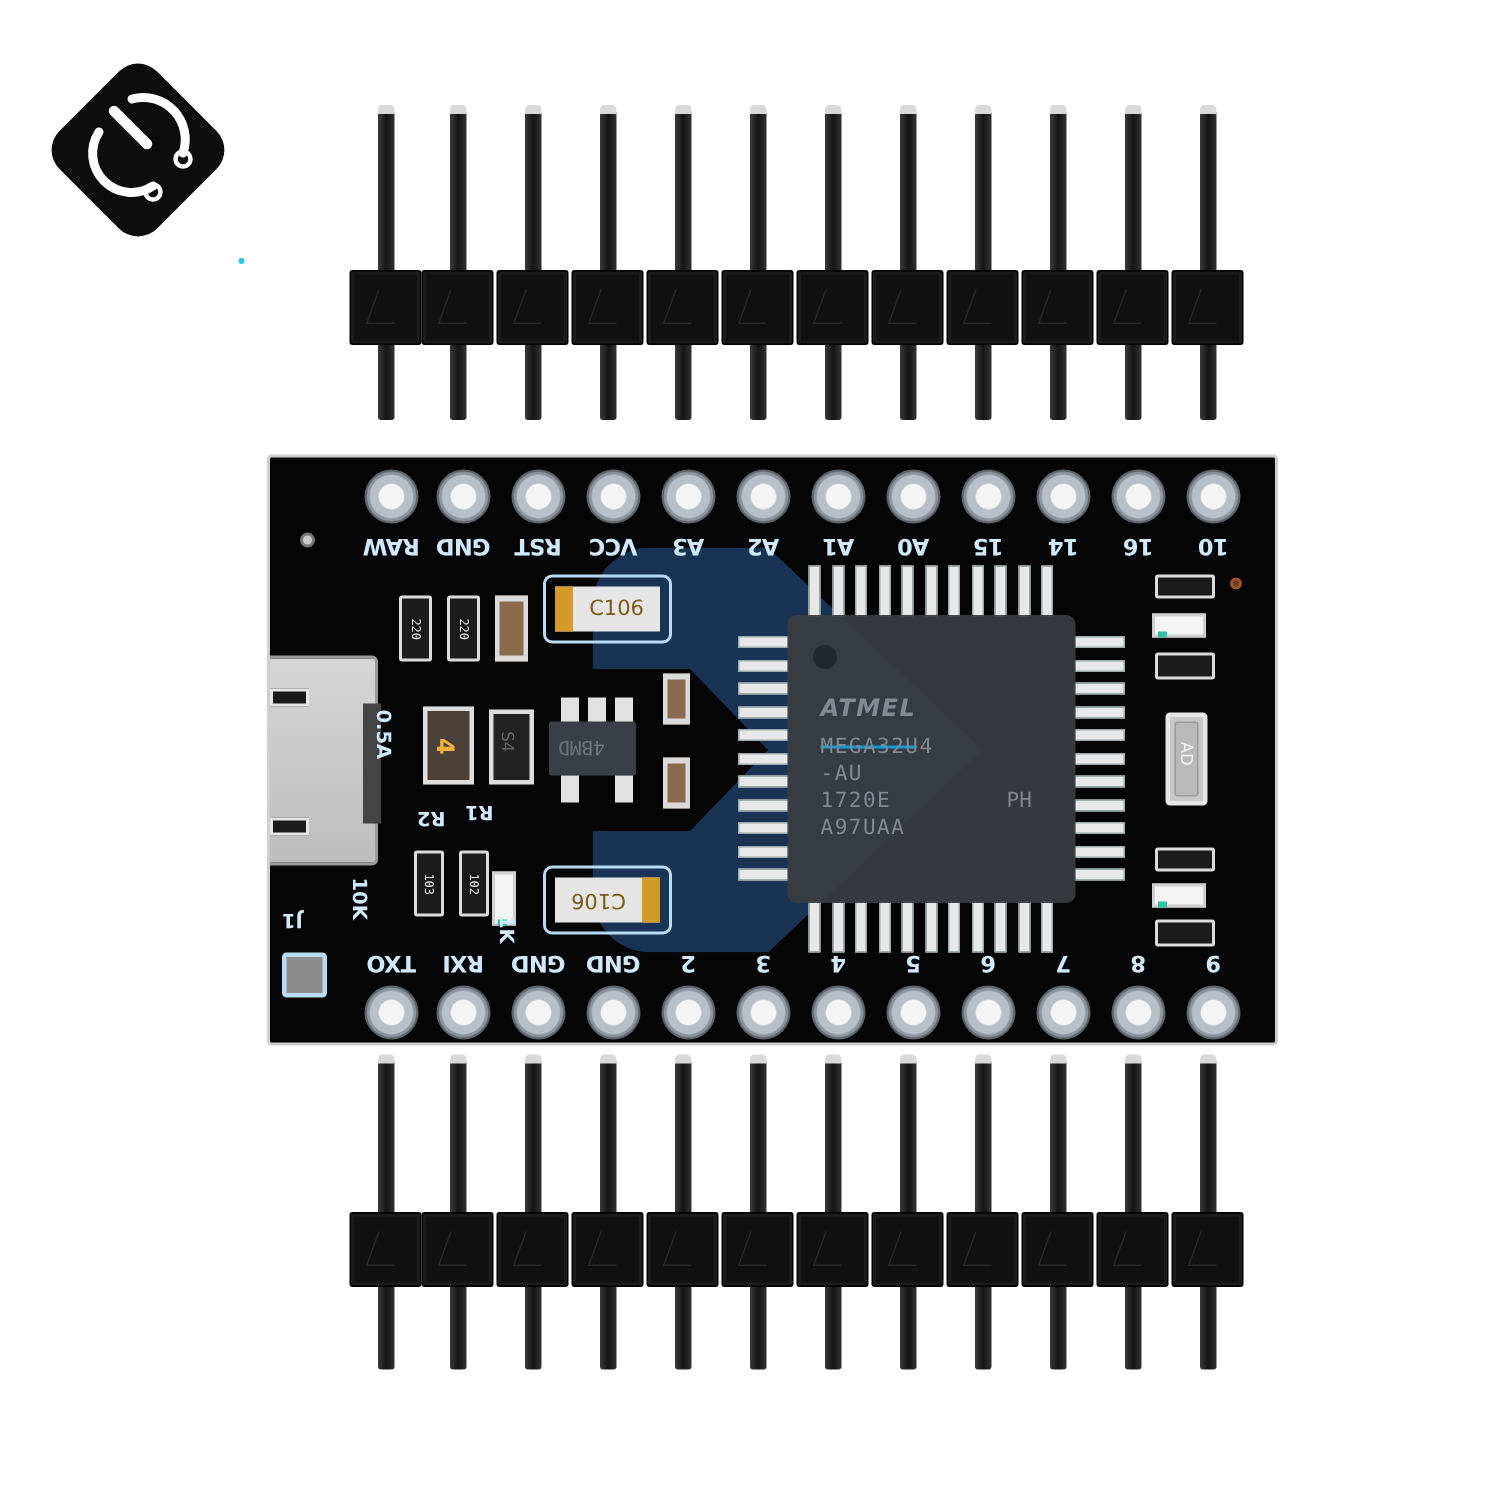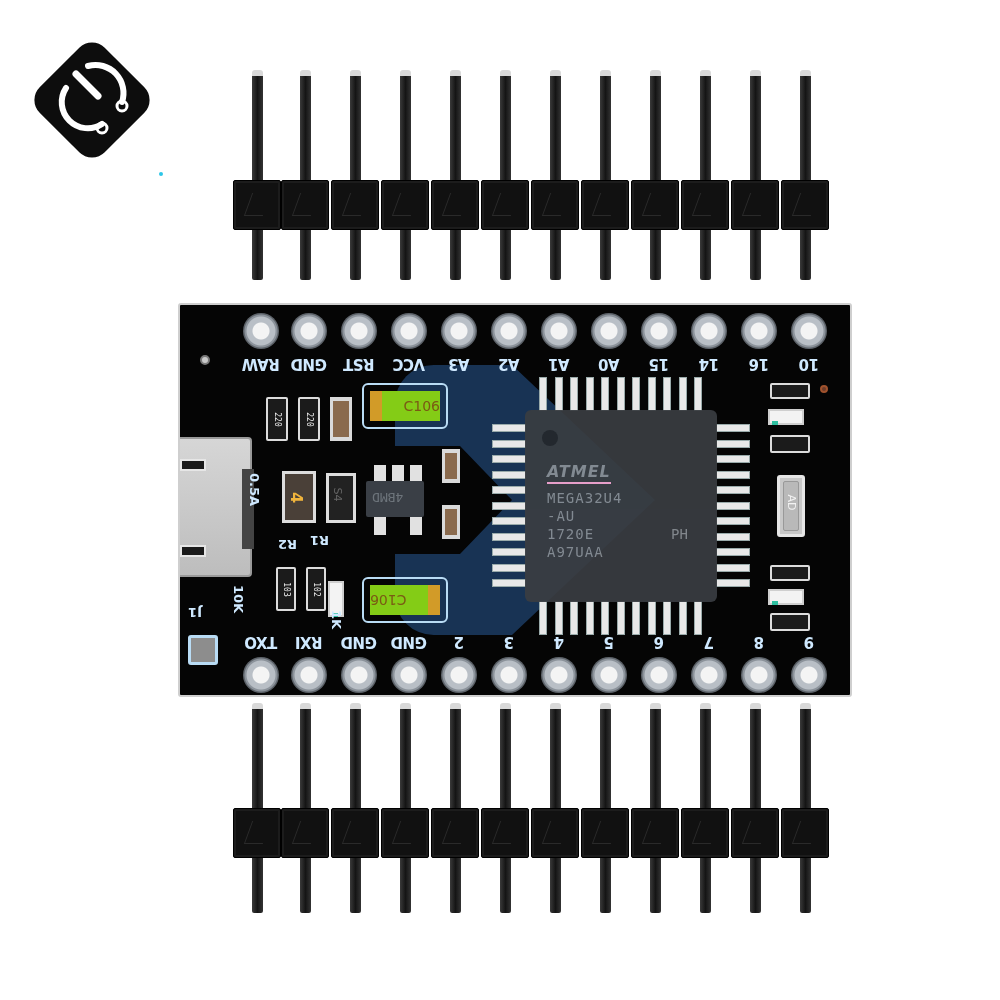--- a/index.html
+++ b/index.html
@@ -64,21 +64,21 @@
   
   .chip {
     position: absolute; left: 345px; top: 105px; width: 192px; height: 192px;
     background: #3a3d42; border-radius: 6px; opacity: 0.92;
   }
   .chip-dot { position: absolute; left: 17px; top: 20px; width: 16px; height: 16px; border-radius: 50%; background: #25282c; }
   .chip-text {
     position: absolute; left: 22px; color: #8c9298; font-family: "DejaVu Sans Mono", monospace;
     font-size: 14px; letter-spacing: 1px; white-space: nowrap;
   }
-  .chip-brand { top: 52px; font-family: "DejaVu Sans", sans-serif; font-weight: bold; font-style: italic; font-size: 16px; border-bottom: 2px solid #f9a8d4; padding-bottom: 1px; }
+  .chip-brand { top: 52px; font-family: "DejaVu Sans", sans-serif; font-weight: bold; font-style: italic; font-size: 16px; border-bottom: 2px solid #0ea5e9; padding-bottom: 16px; }
   .chip-line1 { top: 80px; }
   .chip-line2 { top: 98px; }
   .chip-line3 { top: 116px; }
   .chip-line4 { top: 134px; }
   .chip-ph { position: absolute; left: 146px; top: 116px; color: #8c9298; font-family: "DejaVu Sans Mono", monospace; font-size: 14px; }
   .qfp-pin { position: absolute; background: #e8e8e8; border: 1px solid #9aa; }
   .qfp-pin.h { width: 34px; height: 8px; }
   .qfp-pin.v { width: 8px; height: 34px; }
 
   
@@ -88,23 +88,23 @@
   }
   .usb-slot { position: absolute; left: 30px; width: 26px; height: 12px; background: #1a1a1a; border: 2px solid #e6e6e6; }
   .usb-slot.a { top: 20px; }
   .usb-slot.b { top: 106px; }
   .usb-tab { position: absolute; right: -4px; top: 30px; width: 12px; height: 80px; background: #444; }
 
   
   .smd { position: absolute; background: #1b1b1b; border: 2px solid #dcdcdc; border-radius: 2px; }
   .smd-text { position: absolute; width: 100%; text-align: center; color: #f0f0f0; font-size: 8px; font-family: "DejaVu Sans Mono", monospace; top: 40%; transform: rotate(90deg); }
   .cap-tan {
-    position: absolute; width: 70px; height: 30px; background: #84cc16;
+    position: absolute; width: 70px; height: 30px; background: #e5e5e5;
     border-left: 12px solid #d29b28; color: #7a5a14; font-family: "DejaVu Sans", sans-serif;
-    font-size: 14px; text-align: right; line-height: 30px;
+    font-size: 14px; text-align: center; line-height: 30px;
   }
   .cap-outline { position: absolute; border: 2px solid #b9dcf5; border-radius: 6px; }
   .ceramic { position: absolute; width: 18px; height: 34px; background: #8a6a4d; border: 4px solid #dadada; border-left-width: 3px; border-right-width: 3px; }
   .silk { position: absolute; color: #cfe9ff; font-family: "DejaVu Sans", sans-serif; font-weight: bold; font-size: 13px; white-space: nowrap; }
   .fuse { position: absolute; width: 34px; height: 52px; background: #4a4038; border: 3px solid #ddd; }
   .fuse-mark { position: absolute; left: 6px; top: 14px; color: #f0b43c; font-weight: bold; font-size: 16px; transform: rotate(90deg); }
   .diode { position: absolute; width: 30px; height: 50px; background: #222; border: 3px solid #ddd; }
   .diode-text { position: absolute; left: 2px; top: 12px; color: #666; font-size: 11px; transform: rotate(90deg); }
   .sot { position: absolute; width: 58px; height: 36px; background: #3a3f46; border-radius: 2px; }
   .sot-text { position: absolute; left: 6px; top: 9px; color: #6d747b; font-size: 13px; transform: rotate(180deg); font-family: "DejaVu Sans Mono", monospace; }

